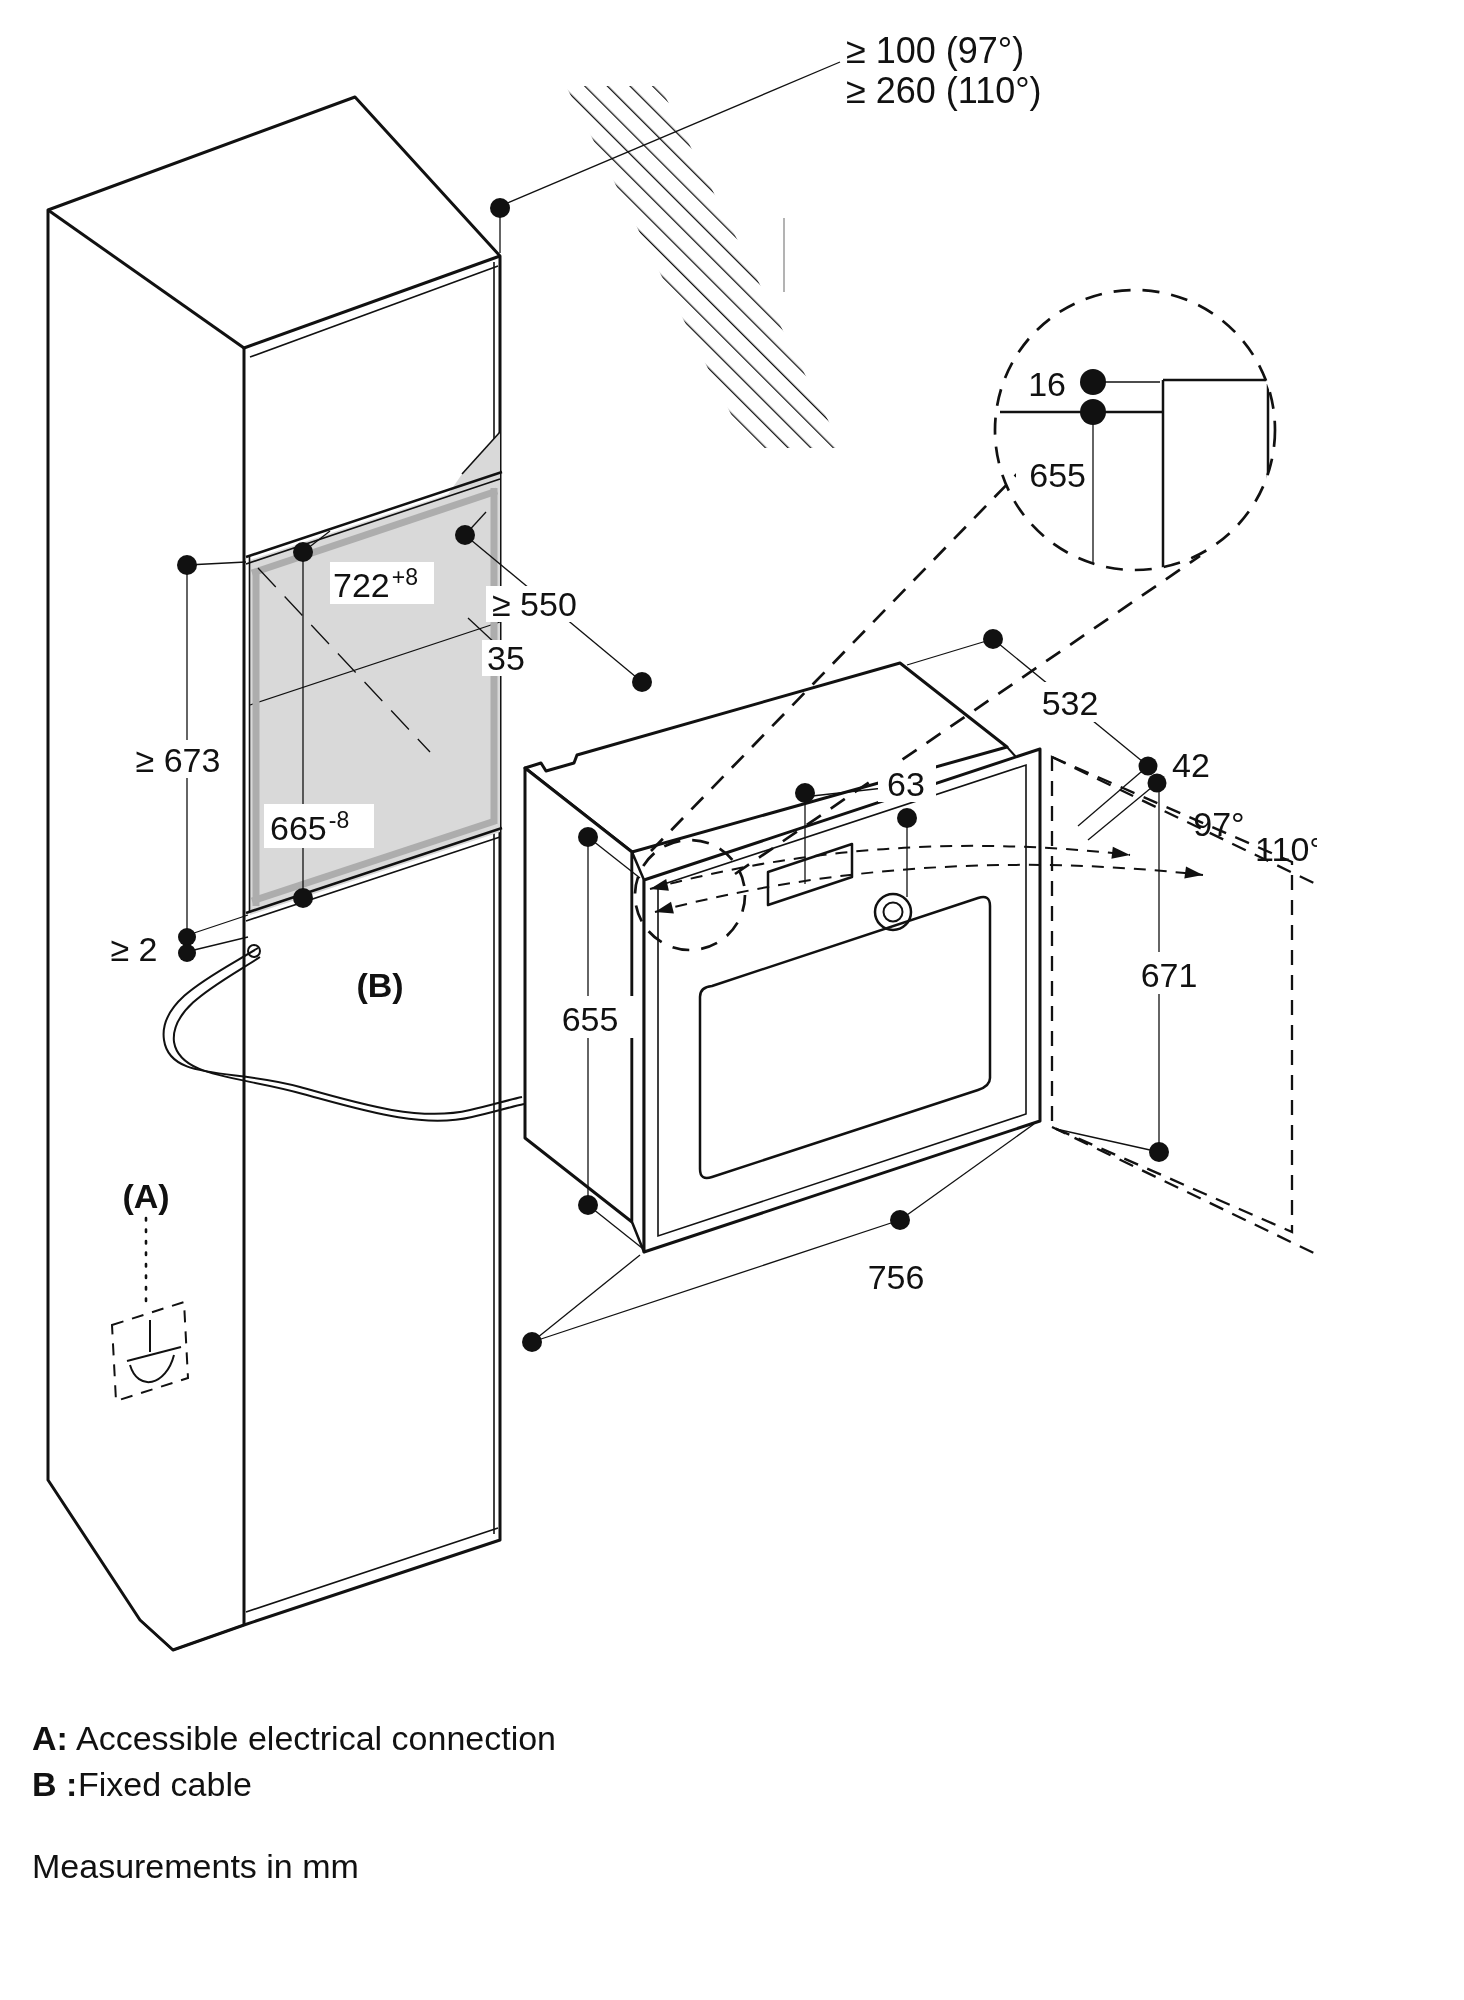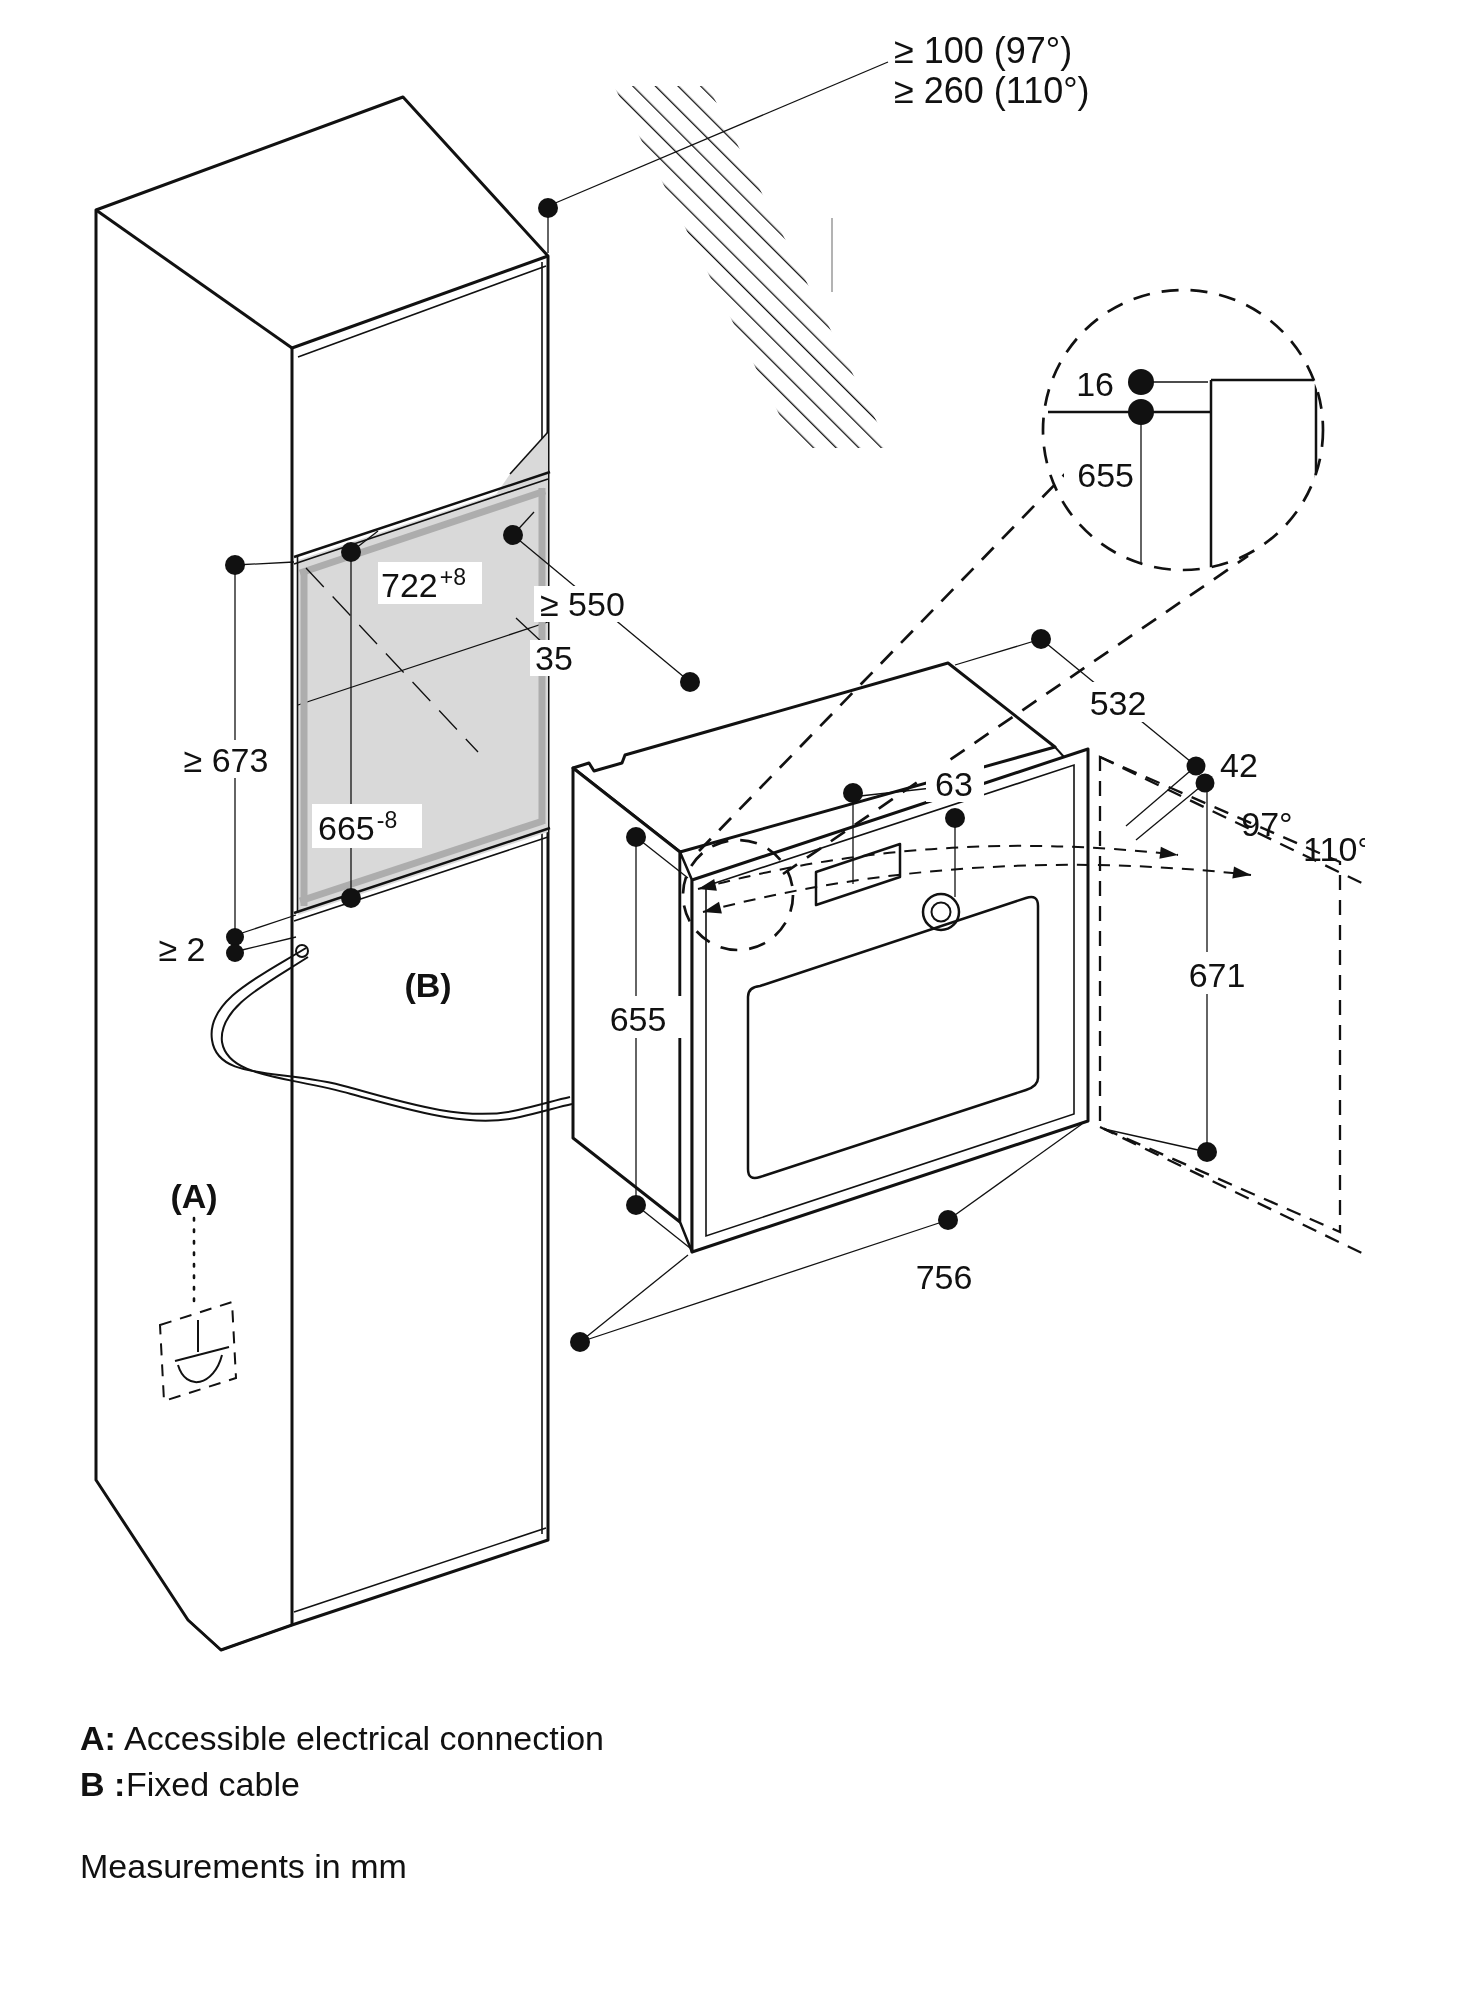--- a/index.html
+++ b/index.html
@@ -1,17 +1,17 @@
 <!DOCTYPE html>
 <html><head>
 <meta charset="utf-8">
 <style>
   html,body{margin:0;padding:0;background:#fff;}
   .stage{position:relative;width:1317px;height:2000px;background:#fff;overflow:hidden;
-         font-family:"Liberation Sans",sans-serif;margin-left:48px;}
+         font-family:"Liberation Sans",sans-serif;}
   svg{position:absolute;left:0;top:0;}
   .f3 {fill:#fff;stroke:#111;stroke-width:3;stroke-linejoin:round;}
   .f25{fill:#fff;stroke:#111;stroke-width:2.5;stroke-linejoin:round;}
   .l3 {stroke:#111;stroke-width:3;fill:none;stroke-linejoin:round;}
   .l25{stroke:#111;stroke-width:2.5;fill:none;}
   .l2 {stroke:#111;stroke-width:2;fill:none;}
   .l15{stroke:#111;stroke-width:1.6;fill:none;}
   .hair{stroke:#111;stroke-width:1.3;fill:none;}
   .gray7{stroke:#adadad;stroke-width:7;fill:none;}
   .shade{fill:#d9d9d9;}

